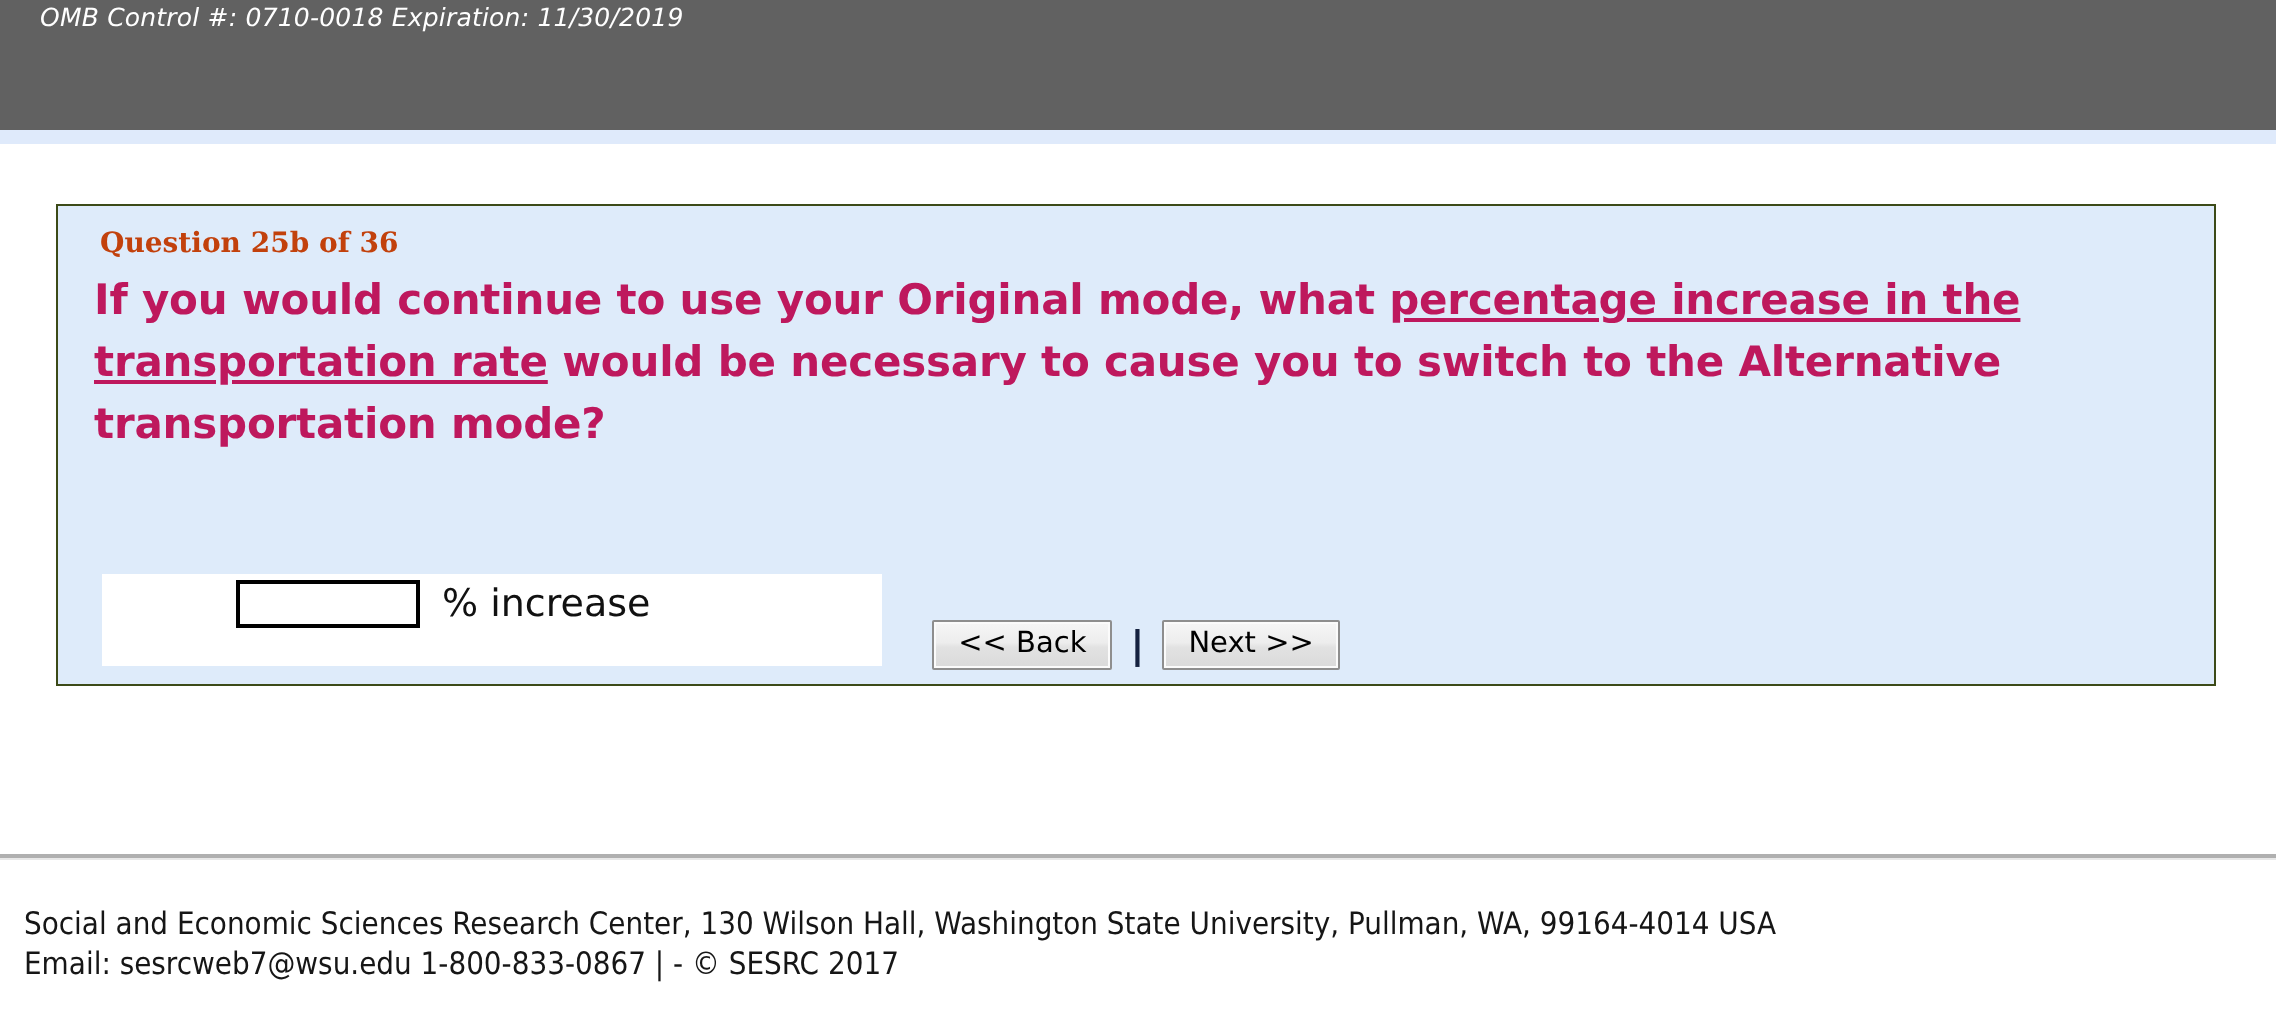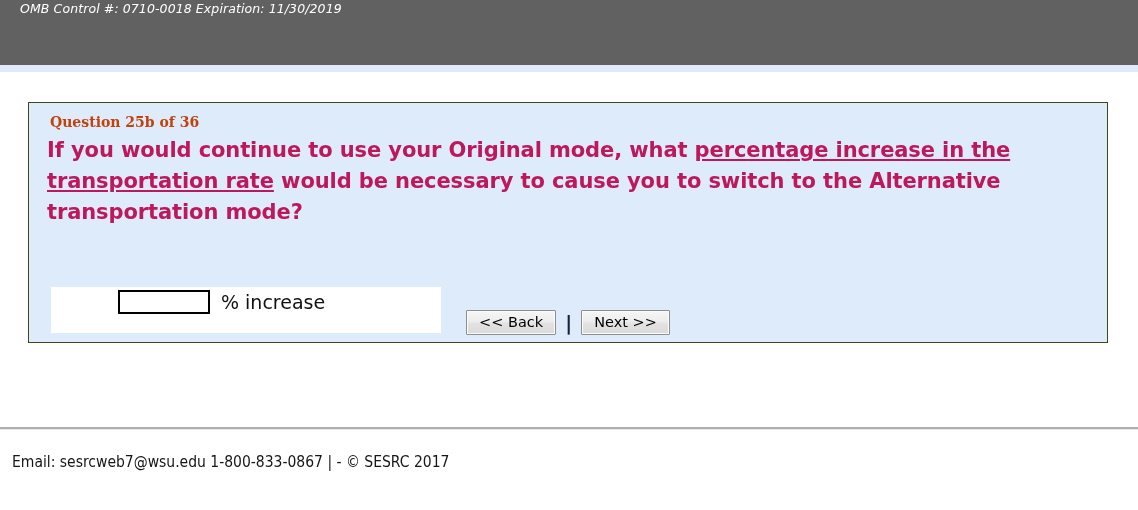--- a/index.html
+++ b/index.html
@@ -210,14 +210,15 @@
   <div class="nav-row">
     <button class="nav-btn">&lt;&lt; Back</button>
     <span class="nav-sep">|</span>
     <button class="nav-btn">Next &gt;&gt;</button>
   </div>
 
 </div>
 
 <div class="footer-rule"></div>
 <div class="footer-text">
+  <div>Social and Economic Sciences Research Center, 130 Wilson Hall, Washington State University, Pullman, WA, 99164-4014 USA</div>
   <div>Email: sesrcweb7@wsu.edu 1-800-833-0867 | - © SESRC 2017</div>
 </div>
 
 </body></html>

